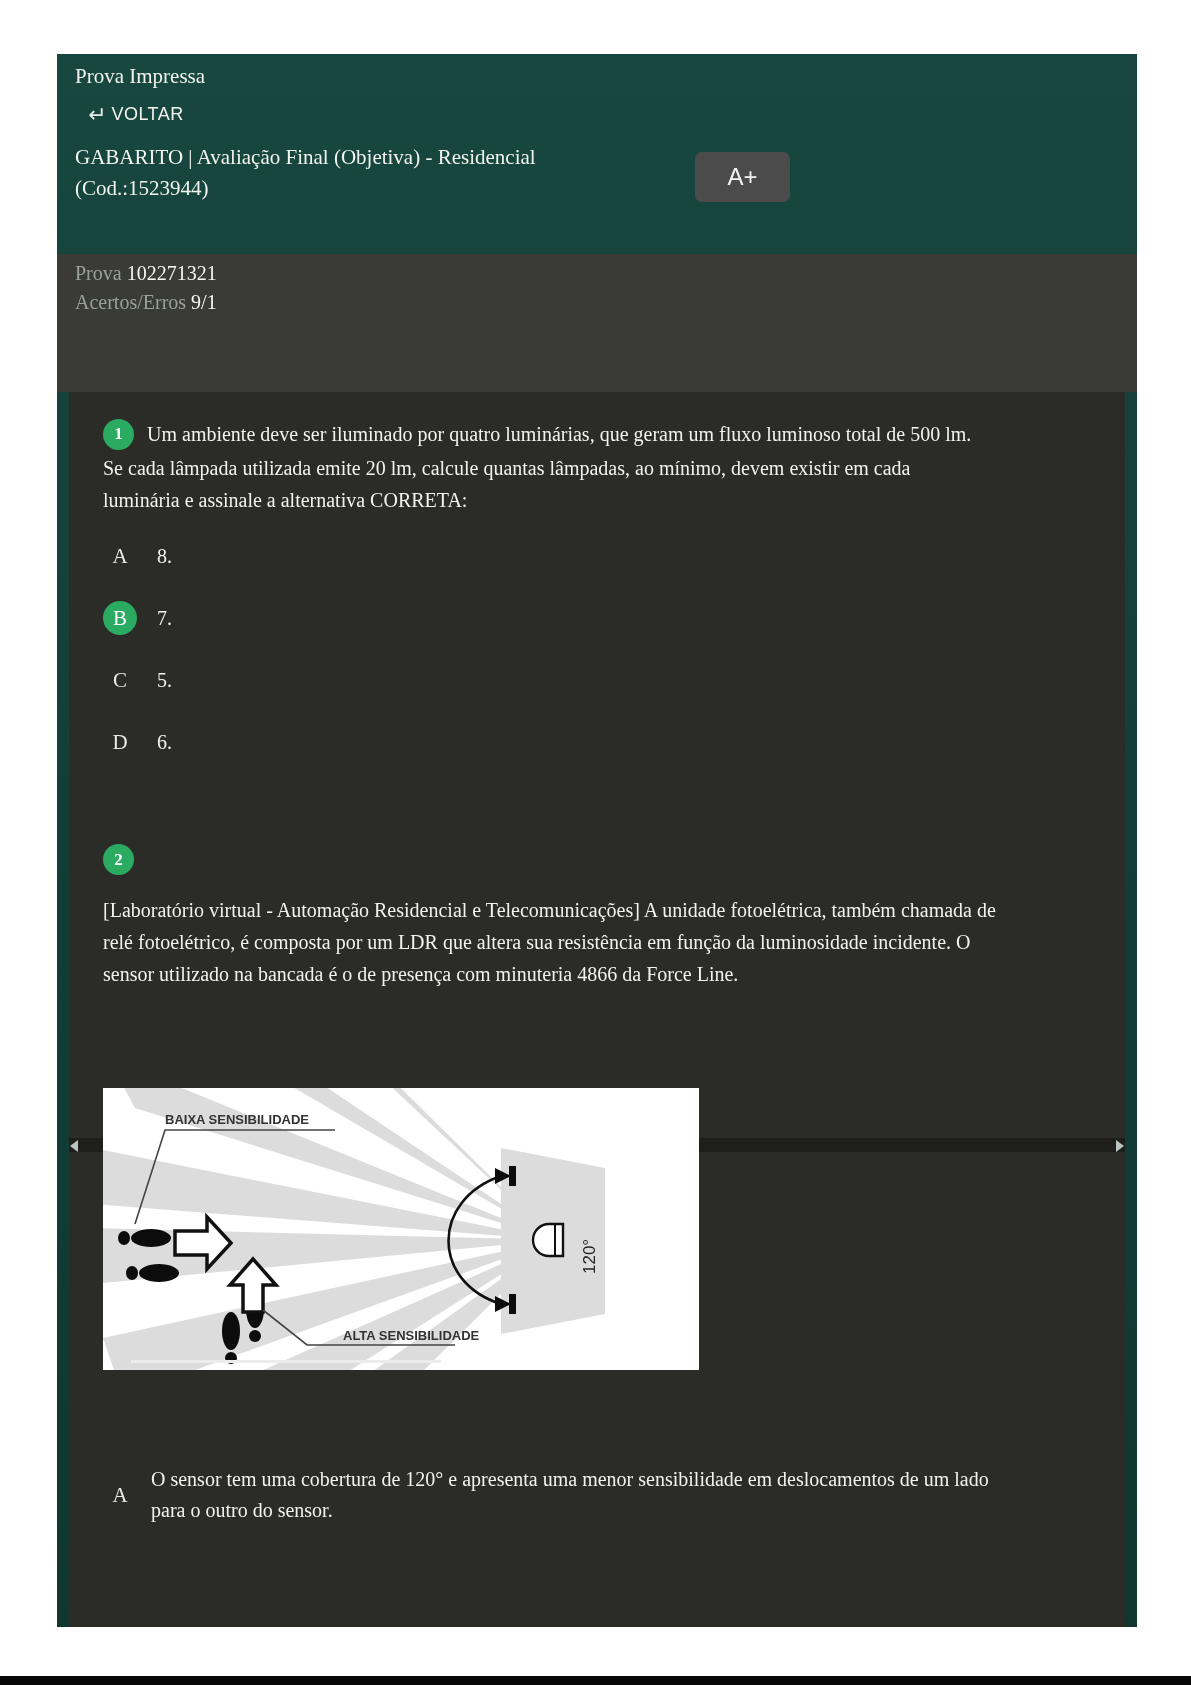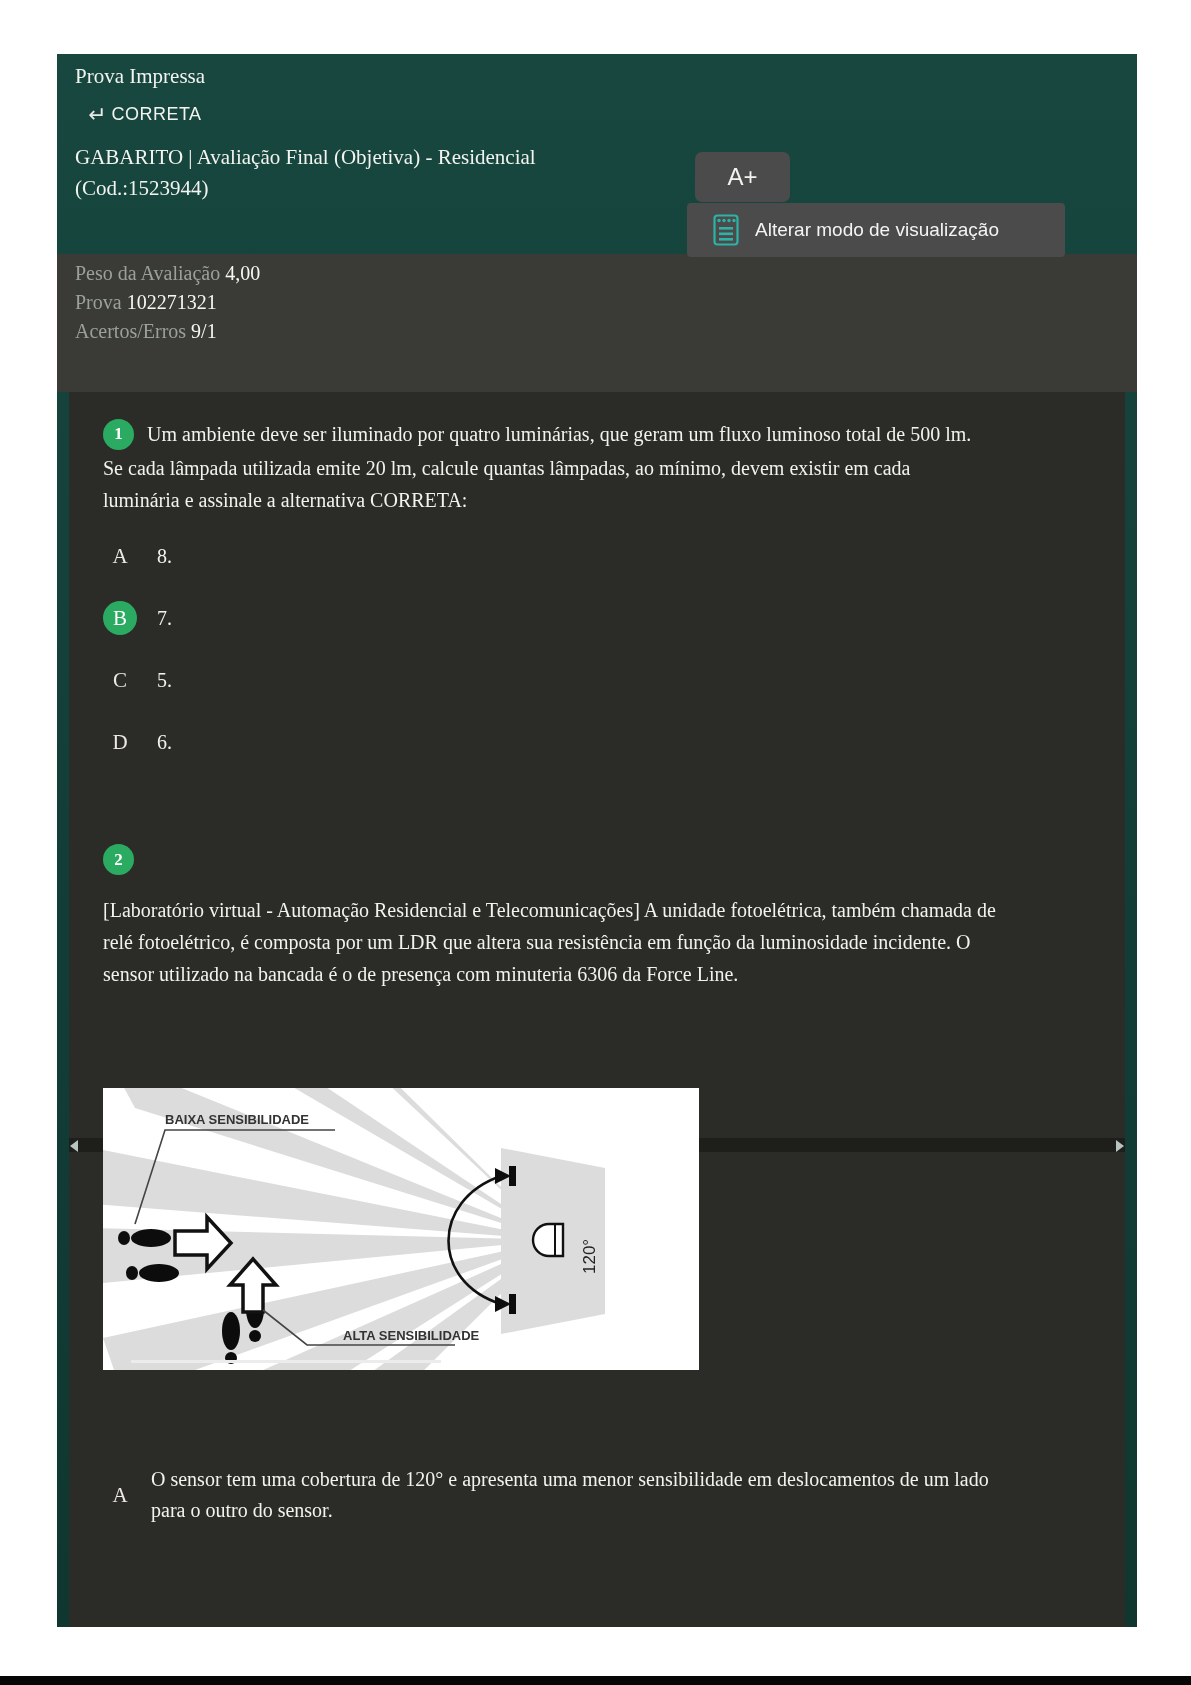--- a/index.html
+++ b/index.html
@@ -77,48 +77,32 @@
 </head>
 <body>
 
 <div class="card">
 
   <div class="hdr">
     <div class="hdr-title">Prova Impressa</div>
 
     <div class="back-btn">
       <span class="back-ico">↵</span>
-      <span class="back-lbl">CORRETA</span>
+      <span class="back-lbl">VOLTAR</span>
     </div>
 
     <div class="exam-title">GABARITO | Avaliação Final (Objetiva) - Residencial (Cod.:1523944)</div>
 
     <div class="fontsize-btn">
       <span>A+</span>
     </div>
 
-    <div class="viewmode-btn">
-      <svg width="26" height="32" viewBox="0 0 26 32">
-        <rect x="1.5" y="1.5" width="23" height="29" rx="3" fill="none" stroke="#2cb3a6" stroke-width="2.2"></rect>
-        <circle cx="6" cy="6.5" r="1.7" fill="#2cb3a6"></circle>
-        <circle cx="11" cy="6.5" r="1.7" fill="#2cb3a6"></circle>
-        <circle cx="16" cy="6.5" r="1.7" fill="#2cb3a6"></circle>
-        <circle cx="21" cy="6.5" r="1.7" fill="#2cb3a6"></circle>
-        <rect x="6" y="13" width="14" height="2.6" fill="#2cb3a6"></rect>
-        <rect x="6" y="18.5" width="14" height="2.6" fill="#2cb3a6"></rect>
-        <rect x="6" y="24" width="14" height="2.6" fill="#2cb3a6"></rect>
-      </svg>
-      <span class="viewmode-lbl">Alterar modo de visualização</span>
-    </div>
   </div>
 
   <div class="stats">
-    <div class="stat-row">
-      <span>Peso da Avaliação</span> <span class="val">4,00</span>
-    </div>
     <div class="stat-row">
       <span>Prova</span> <span class="val">102271321</span>
     </div>
     <div class="stat-row">
       <span>Acertos/Erros</span> <span class="val">9/1</span>
     </div>
   </div>
 
   <div class="content">
 
@@ -142,21 +126,21 @@
     </div>
 
     <div class="q-separator"></div>
     <div class="chev chev-left"></div>
     <div class="chev chev-right"></div>
 
     <div class="q2-badge-line">
       <span class="q-badge">2</span>
     </div>
 
-    <p class="q2-para q-text">[Laboratório virtual - Automação Residencial e Telecomunicações] A unidade fotoelétrica, também chamada de relé fotoelétrico, é composta por um LDR que altera sua resistência em função da luminosidade incidente. O sensor utilizado na bancada é o de presença com minuteria 6306 da Force Line.</p>
+    <p class="q2-para q-text">[Laboratório virtual - Automação Residencial e Telecomunicações] A unidade fotoelétrica, também chamada de relé fotoelétrico, é composta por um LDR que altera sua resistência em função da luminosidade incidente. O sensor utilizado na bancada é o de presença com minuteria 4866 da Force Line.</p>
 
     <div class="figure">
       <svg width="504" height="282" viewBox="0 0 504 282">
 
         <polygon points="398,60 502,80 502,226 398,246" fill="#dcdcdc"></polygon>
 
         <g fill="#dcdcdc">
           <polygon points="452,152 -10,140 -10,196"></polygon>
           <polygon points="452,152 0,250 20,308"></polygon>
           <polygon points="452,152 30,340 62,400"></polygon>

